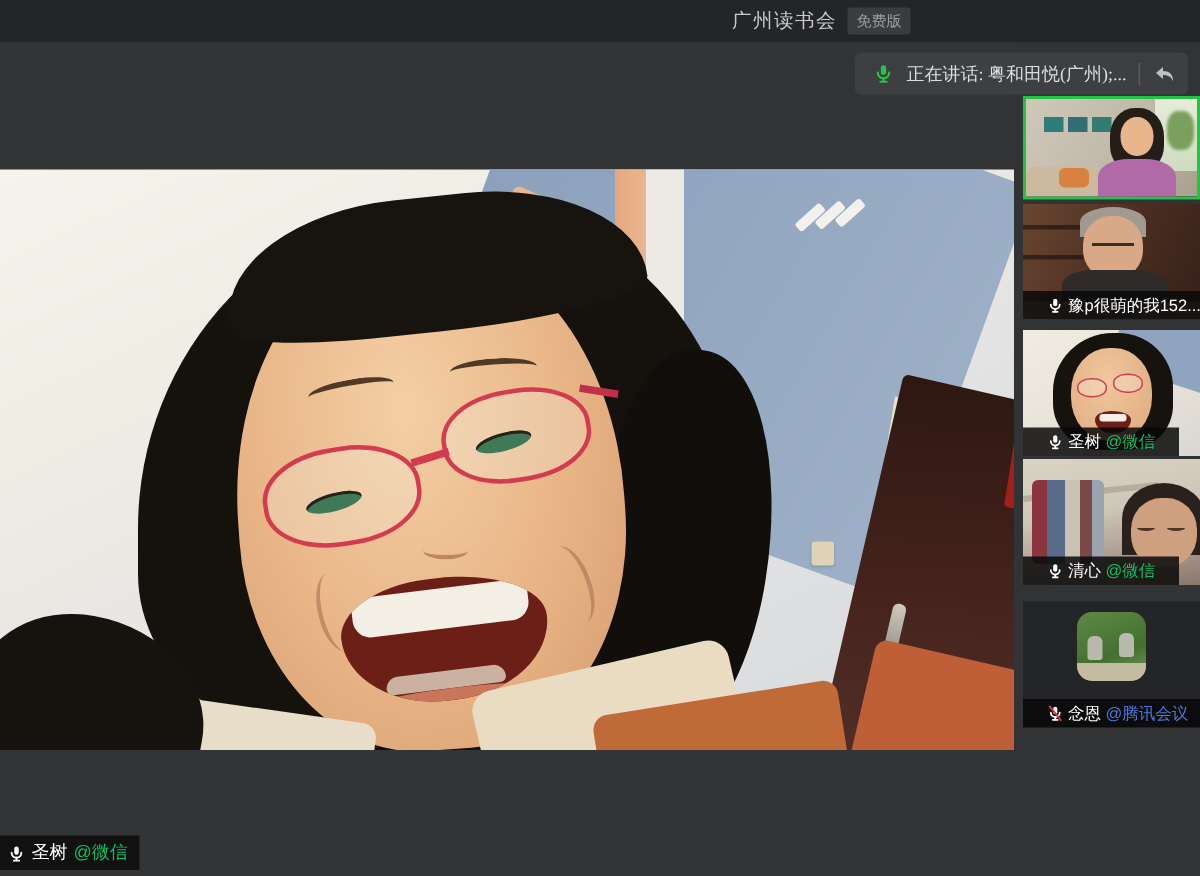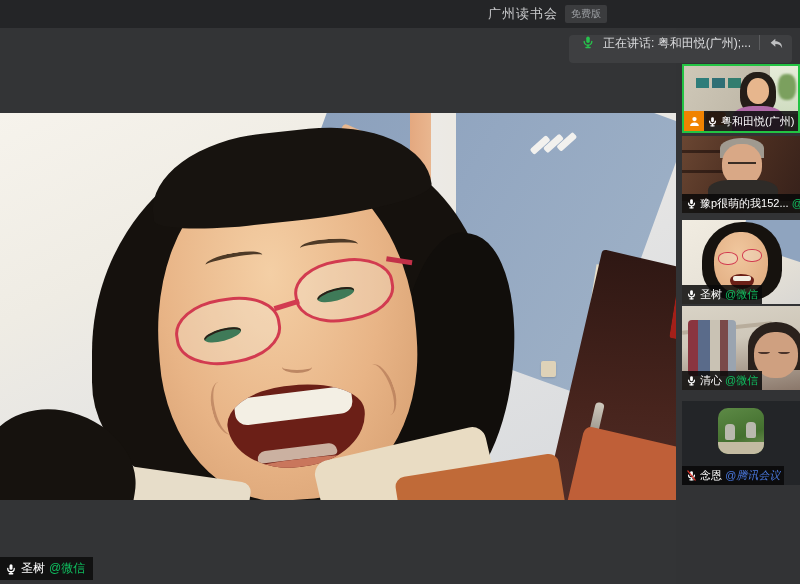--- a/index.html
+++ b/index.html
@@ -8,21 +8,21 @@
   .stage { position:relative; width:800px; height:584px; background:#323335; }
 
   
   .titlebar { position:absolute; left:0; top:0; width:800px; height:28px; background:#242527; }
   .title-group { position:absolute; left:488px; top:0; height:28px; display:flex; align-items:center; gap:7px; }
   .app-title { color:#c9cacc; font-size:13px; letter-spacing:1px; }
   .free-badge { background:#3b3c3e; color:#9a9da1; font-size:10px; padding:2px 6px; border-radius:2px; }
 
   
   .speak-pill { position:absolute; top:35px; right:8px; height:28px; background:#3e3f41;
-    border-radius:4px; display:flex; align-items:flex-start; padding:0 8px 0 12px; z-index:30; }
+    border-radius:4px; display:flex; align-items:center; padding:0 8px 0 12px; z-index:30;font-family:Liberation Serif, serif; }
   .speak-pill .mic { width:14px; height:14px; color:#27c24c; margin-right:8px; }
   .speak-text { color:#dcdddf; font-size:12px; white-space:nowrap; }
   .pill-divider { width:1px; height:15px; background:#5c5d5f; margin:0 8px; }
   .reply-arrow { width:16px; height:16px; color:#bfc0c2; }
 
   svg { display:block; }
 
   
   .main-area { position:absolute; left:0; top:28px; width:676px; height:556px; background:#333436; overflow:hidden; }
   .video { position:absolute; left:0; top:85px; width:676px; height:387px; overflow:hidden;
@@ -92,32 +92,32 @@
   .sweater { left:398px; top:352px; width:165px; height:62px; background:#c06a38; transform:rotate(-9deg); border-radius:10px; }
   .cloth-left { left:104px; top:360px; width:145px; height:52px; background:#e7ddc9; transform:rotate(8deg); border-radius:10px; }
   .hair-shoulder { left:-18px; top:298px; width:155px; height:125px; background:#16120e; transform:rotate(10deg); border-radius:45% 55% 30% 40%; }
 
   
   .name-label { position:absolute; display:flex; align-items:center; gap:4px;
     background:rgba(10,10,10,.82); color:#fff; font-size:12px; padding:3px 8px 3px 5px; z-index:5; white-space:nowrap; }
   .main-label { left:0; bottom:4px; }
   .mic-small { width:12px; height:12px; color:#fff; flex:0 0 auto; }
   .sfx-wechat { color:#0fbe5f; }
-  .sfx-meeting { color:#4a78dd;font-style:italic; }
+  .sfx-meeting { color:#4a78dd; }
 
   
   .thumb { position:absolute; left:682px; width:118px; background:#26272a; overflow:hidden; }
   .t1 { top:64px;  height:69px; border:2px solid #23c343; }
   .t2 { top:136px; height:77px; }
   .t3 { top:220px; height:84px; }
   .t4 { top:306px; height:84px; }
   .t5 { top:401px; height:84px; }
   .t6 { top:491px; height:84px; }
   .thumb-label { position:absolute; left:0; bottom:0; display:flex; align-items:center; gap:3px;
-    background:rgba(8,8,8,.85); color:#fff; font-size:11px; padding:2px 4px; max-width:100%; overflow:hidden; white-space:nowrap; }
+    background:rgba(8,8,8,.85); color:#fff; font-size:11px; padding:2px 16px; max-width:100%; overflow:hidden; white-space:nowrap; }
   .t1 .thumb-label { width:100%; padding:0 4px 0 0; height:20px; }
   .host-badge { width:20px; height:20px; background:#f08300; display:flex; align-items:center; justify-content:center; flex:0 0 auto; }
   .host-badge svg { width:13px; height:13px; color:#fff; }
   .mic-tiny { width:11px; height:11px; color:#fff; flex:0 0 auto; }
 
   
   .t1-scene { position:absolute; inset:0; background:linear-gradient(120deg,#cfc8b8 0%,#bfb8a8 60%,#a89f8e 100%); }
   .painting { position:absolute; width:13px; height:10px; top:12px; }
   .p1 { left:12px; background:#2e7d7a; } .p2 { left:28px; background:#2f6f75; } .p3 { left:44px; background:#327d6f; }
   .t1-window { position:absolute; right:0; top:0; width:28px; height:48px; background:linear-gradient(#e6ecd9,#cfdcc0); }
@@ -260,35 +260,20 @@
       <div class="painting p2"></div>
       <div class="painting p3"></div>
       <div class="t1-window"></div>
       <div class="t1-green"></div>
       <div class="t1-couch"></div>
       <div class="t1-cushion"></div>
       <div class="t1-hair"></div>
       <div class="t1-face"></div>
       <div class="t1-body"></div>
     </div>
-    <div class="thumb-label">
-      <span class="host-badge">
-        <svg viewBox="0 0 24 24" fill="currentColor">
-          <circle cx="12" cy="7.5" r="4"></circle>
-            <path d="M4 20.5a8 6.5 0 0 1 16 0 Z"></path>
-        </svg>
-      </span>
-      <svg class="mic-tiny" viewBox="0 0 24 24" fill="none" stroke="currentColor" stroke-width="2.6" stroke-linecap="round">
-        <rect x="9" y="2.5" width="6" height="11" rx="3" fill="currentColor" stroke="none"></rect>
-        <path d="M5.5 11a6.5 6.5 0 0 0 13 0"></path>
-          <path d="M12 17.5v3.5"></path>
-          <path d="M8.5 21.5h7"></path>
-      </svg>
-      <span>粤和田悦(广州)</span>
-    </div>
   </div>
 
   <div class="thumb t2">
     <div class="t2-scene">
       <div class="t2-shelf s1"></div>
       <div class="t2-shelf s2"></div>
       <div class="t2-hair"></div>
       <div class="t2-face"></div>
       <div class="t2-glasses"></div>
       <div class="t2-jacket"></div>

